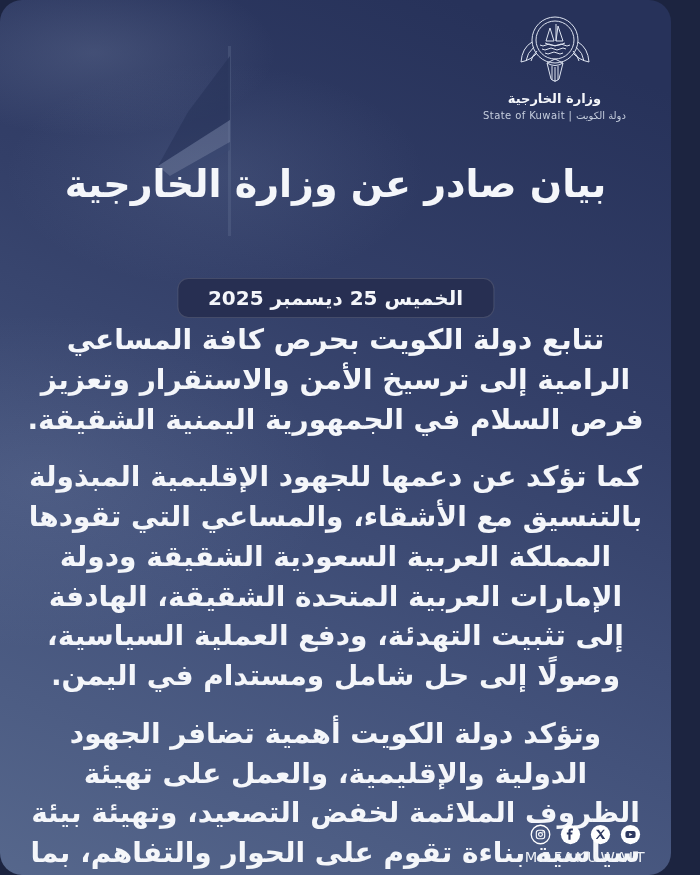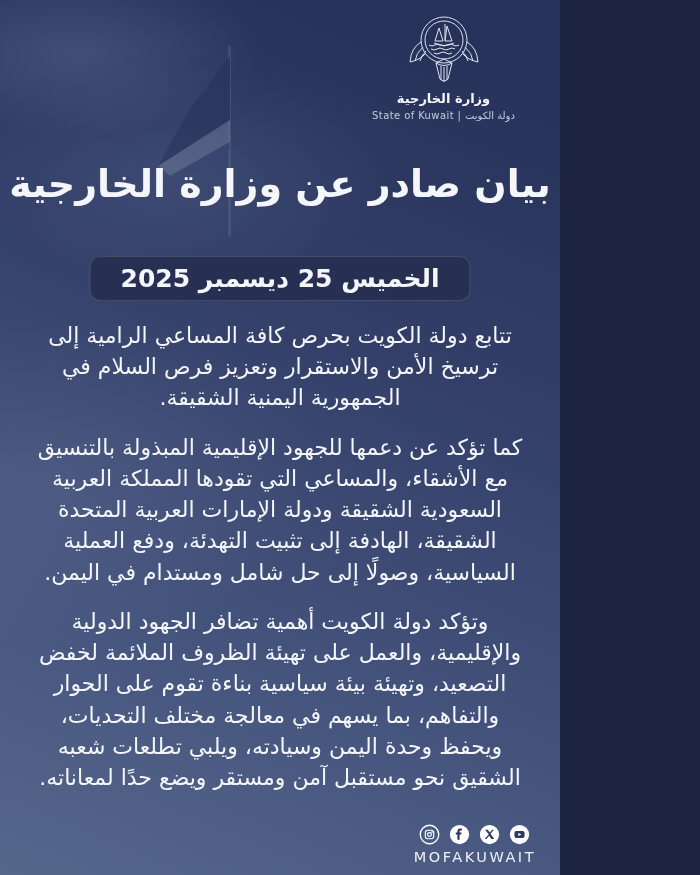--- a/index.html
+++ b/index.html
@@ -1,38 +1,39 @@
 <!DOCTYPE html>
 <html lang="ar"><head>
 <meta charset="utf-8">
 <style>
   html,body{margin:0;padding:0;background:#1c2440;}
   .poster{
-    position:relative;width:560px;height:875px;overflow:hidden;
+    position:relative;width:671px;height:875px;overflow:hidden;
     font-family:"DejaVu Sans","Liberation Sans",sans-serif;
     color:#f4f6fa;
     background:
       radial-gradient(ellipse 260px 120px at 14% 6%, rgba(150,165,195,.20), transparent 70%),
       radial-gradient(ellipse 300px 160px at 32% 20%, rgba(130,148,185,.16), transparent 70%),
       radial-gradient(ellipse 420px 240px at 6% 55%, rgba(160,175,205,.13), transparent 70%),
       linear-gradient(203deg,#27325a 8%, #333f68 38%, #43527b 68%, #56678c 100%);
+    border-radius: 22px;
   }
   .flag-bg{position:absolute;top:0;left:60px;opacity:.55;pointer-events:none;}
   .logo{position:absolute;top:14px;right:14px;width:205px;text-align:center;line-height:1.25;}
   .emblem{display:block;margin:0 auto;}
   .logo-ar{font-size:13px;font-weight:700;margin-top:5px;}
   .logo-en{font-family:"DejaVu Serif","Liberation Serif",serif;font-size:13.5px;font-weight:700;margin-top:1px;white-space:nowrap;}
   .logo-state{font-size:10px;color:#c5cddd;margin-top:3px;letter-spacing:.4px;}
   .title{position:absolute;top:162px;left:0;right:0;margin:0;text-align:center;
     font-size:38px;font-weight:700;direction:rtl;}
-  .date-pill{position:absolute;top:256px;left:50%;transform:translateX(-50%);
+  .date-pill{position:absolute;top:278px;left:50%;transform:translateX(-50%);
     background:#272f52;border:1px solid rgba(255,255,255,.14);border-radius:11px;
-    padding:7px 30px;font-size:25px;font-weight:700;direction:rtl;white-space:nowrap;}
+    padding:7px 30px;font-size:20px;font-weight:700;direction:rtl;white-space:nowrap;}
   .body{position:absolute;top:320px;left:26px;right:26px;direction:rtl;text-align:center;}
-  .body p{margin:0 0 18px;font-size:22px;font-weight:400;line-height:1.42;}
+  .body p{margin:0 0 18px;font-size:28px;font-weight:700;line-height:1.42;}
   .footer{position:absolute;right:24px;bottom:10px;text-align:left;}
   .icons{display:flex;gap:9px;justify-content:center;}
   .icon{width:21px;height:21px;display:block;}
   .handle{margin-top:4px;font-size:14.5px;letter-spacing:2.5px;color:#eef1f6;font-weight:500;}
 </style>
 </head>
 <body>
 
 <div class="poster">
 

